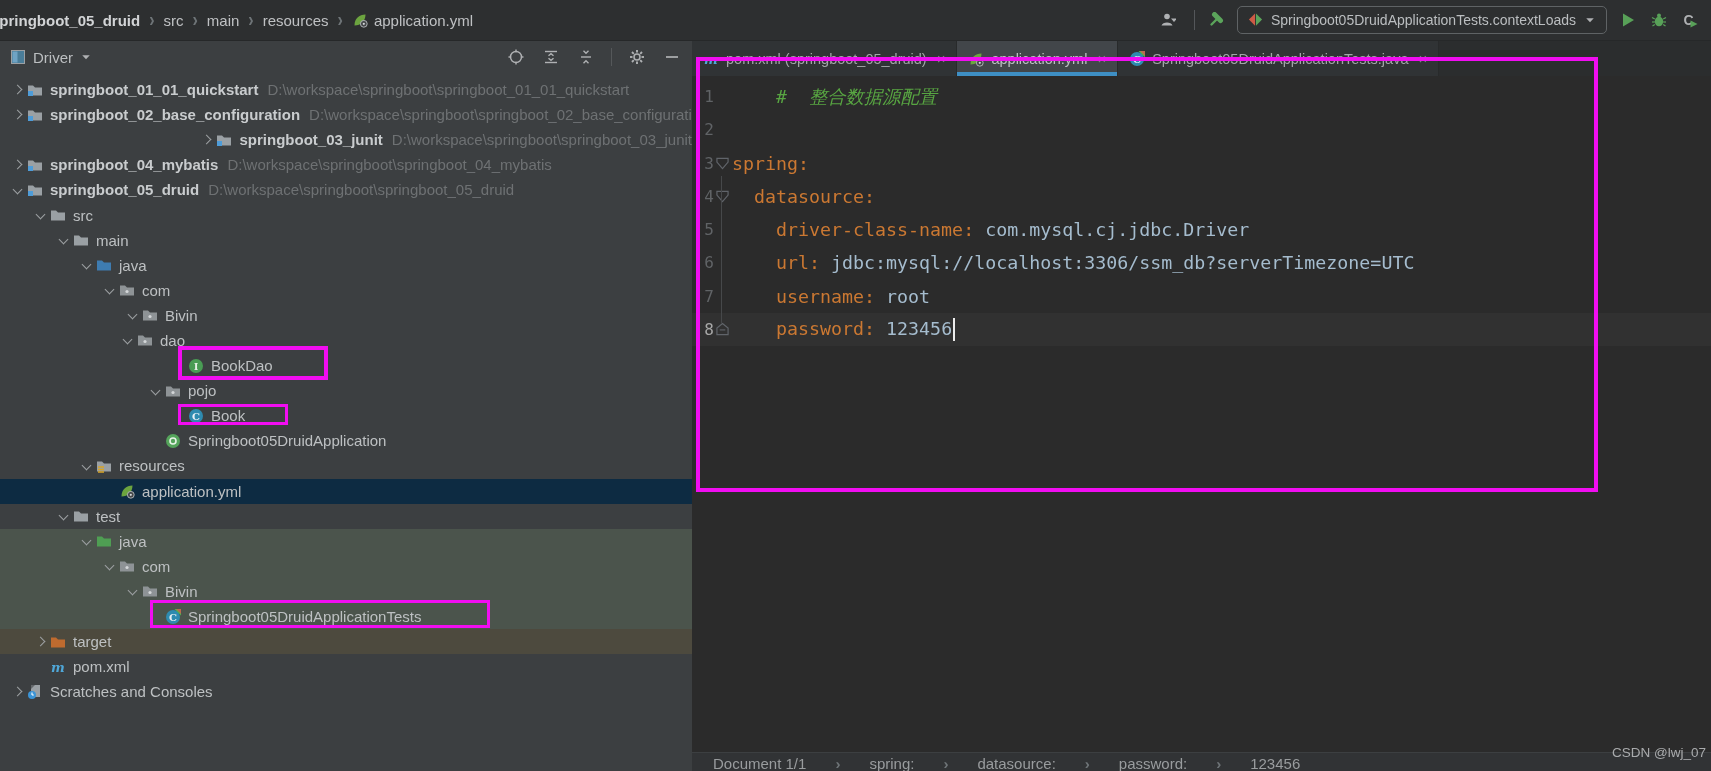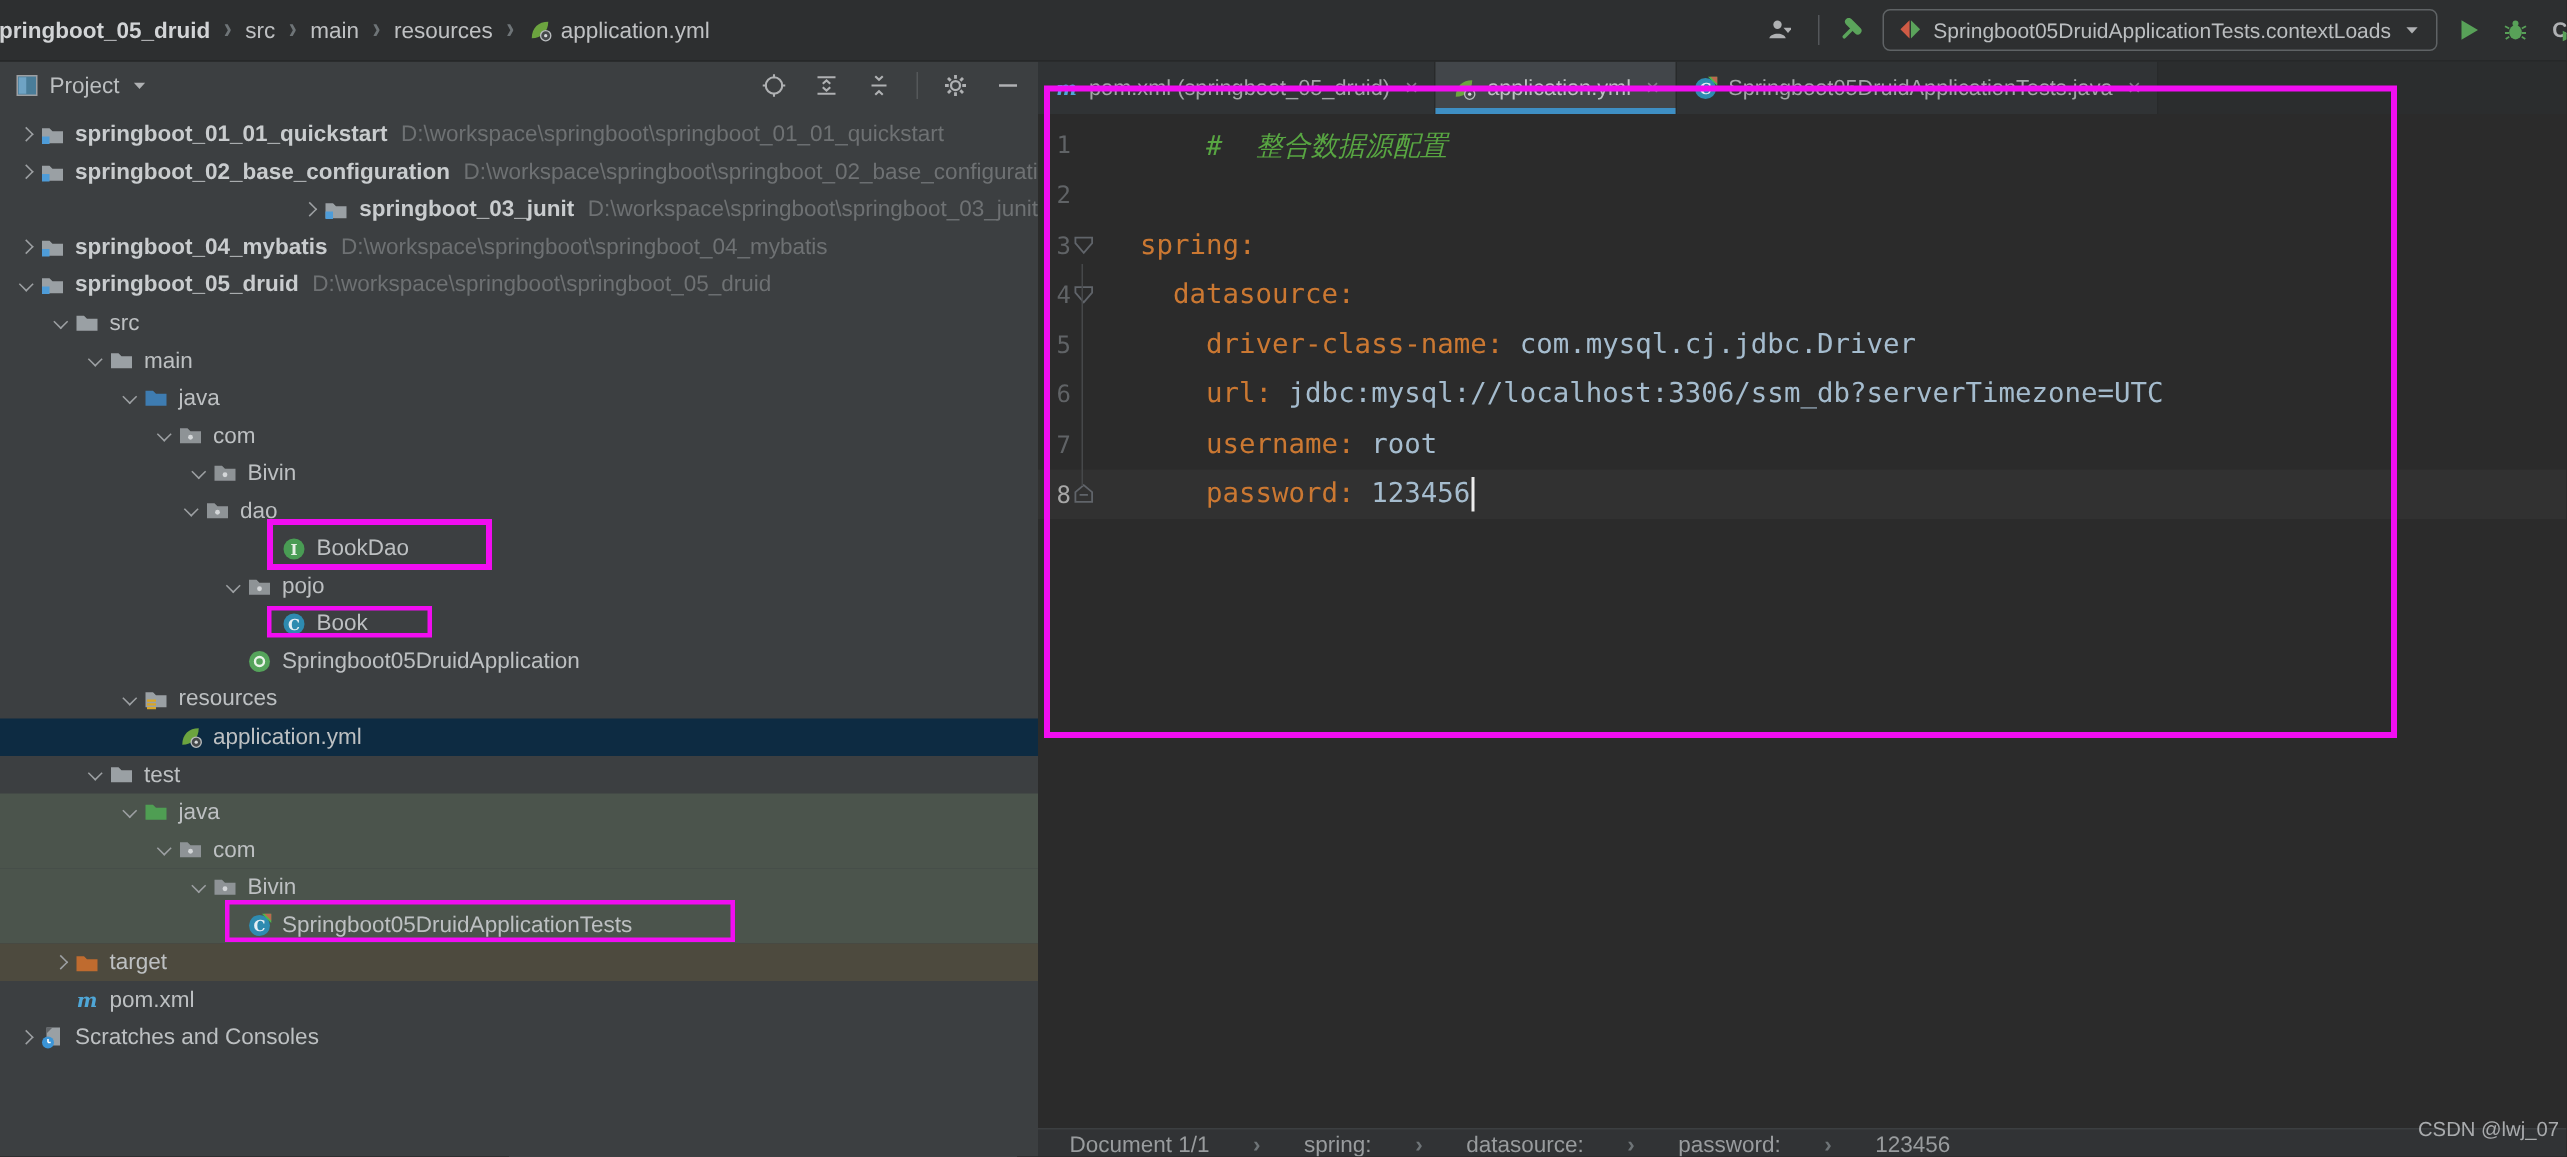--- a/index.html
+++ b/index.html
@@ -6,21 +6,21 @@
   body{width:1711px;height:771px;position:relative;overflow:hidden;
        font-family:"Liberation Sans",sans-serif;-webkit-font-smoothing:antialiased;}
   
   #topbar{position:absolute;left:0;top:0;width:1711px;height:40px;background:#2D2F30;
           border-bottom:1px solid #262829;z-index:2;}
   #nav-breadcrumbs{position:absolute;left:-9px;top:0;height:40px;display:flex;align-items:center;
           gap:9px;color:#BFC1C3;font-size:15px;white-space:nowrap;}
   .crumb-sep{color:#6E7477;font-size:16px;font-weight:bold;transform:scaleY(1.25);}
   .crumb.bold{font-weight:bold;color:#D2D4D6;}
   .crumb-ic{display:inline-flex;width:16px;height:16px;margin-right:-3px;}
-  #topbar-right{position:absolute;right:0;top:0;height:40px;display:flex;align-items:center;gap:11px;padding-right:2px;z-index:2;}
+  #topbar-right{position:absolute;right:0;top:0;height:40px;display:flex;align-items:center;gap:11px;padding-right:20px;z-index:2;}
   .tbi{display:inline-flex;align-items:center;justify-content:center;width:20px;height:20px;}
   .tb-sep{width:1px;height:20px;background:#54575A;}
   #run-config{height:26px;border:1px solid #5F6365;border-radius:5px;display:flex;align-items:center;
           gap:8px;padding:0 10px;color:#BBBEC0;font-size:14px;white-space:nowrap;}
   #coverage-wrap{margin-right:-9px;}
   
   #project-panel{position:absolute;left:0;top:41px;width:692px;height:730px;background:#3C3F41;z-index:1;}
   #panel-header{height:32px;display:flex;align-items:center;gap:7px;padding-left:10px;
           color:#BCBFC1;font-size:15px;}
   #panel-tools{position:absolute;right:10px;top:0;height:32px;display:flex;align-items:center;gap:15px;}
@@ -50,21 +50,21 @@
   .tabic{display:inline-flex;width:16px;height:16px;}
   
   #editor{position:absolute;left:692px;top:76px;width:1019px;height:676px;background:#2B2B2B;
         padding-top:4px;box-sizing:border-box;z-index:1;}
   .cline{height:33.25px;display:flex;align-items:center;}
   .cline.current{background:#313131;}
   .lnum{flex:0 0 22px;text-align:right;color:#606366;font-size:16px;
         font-family:"DejaVu Sans Mono",monospace;}
   .cline.current .lnum{color:#A7A7A7;}
   .lfold{flex:0 0 16px;display:flex;justify-content:center;align-items:center;}
-  .ccode{white-space:pre;padding-left:2px;font-family:"DejaVu Sans Mono",monospace;font-size:18.3px;margin-left:28px;}
+  .ccode{white-space:pre;padding-left:2px;font-family:"DejaVu Sans Mono",monospace;font-size:18.3px;}
   .tok-key{color:#CB7832;}
   .tok-value{color:#A5BCCE;}
   .tok-comment{color:#58A642;font-style:italic;}
   .cursor{display:inline-block;width:2px;height:23px;background:#ECECEC;vertical-align:middle;margin-left:1px;}
   #fold-guide{position:absolute;left:29px;top:100px;width:1px;height:148px;background:#46484A;}
   
   #statusbar{position:absolute;left:692px;top:752px;width:1019px;height:19px;background:#313335;
         border-top:1px solid #3C3F41;display:flex;gap:29px;padding-left:21px;padding-top:2px;
         box-sizing:border-box;font-size:15px;color:#999C9E;overflow:hidden;z-index:1;white-space:nowrap;}
   .sb-sep{color:#6E7477;font-weight:bold;}
@@ -154,21 +154,21 @@
 </header>
 
 <aside id="project-panel">
   <div id="panel-header">
     <span class="tbi" style="width:16px;height:16px">
         <svg width="16" height="16" viewBox="0 0 16 16">
           <rect x="1.5" y="1.5" width="13" height="13" fill="#4A7D99" stroke="#9DA0A3" stroke-width="1"></rect>
           <rect x="2.5" y="2.5" width="5" height="11" fill="#6FA3C4"></rect>
         </svg>
       </span>
-    <span>Project</span>
+    <span>Driver</span>
     <span class="tbi" style="width:12px">
         <svg width="16" height="16" viewBox="0 0 16 16">
           <polygon points="3,5.5 13,5.5 8,11" fill="#AFB1B3"></polygon>
         </svg>
       </span>
     <div id="panel-tools">
       <span class="tbi">
           <svg width="16" height="16" viewBox="0 0 16 16">
             <circle cx="8" cy="8" r="5.5" fill="none" stroke="#AFB1B3" stroke-width="1.4"></circle>
             <g stroke="#AFB1B3" stroke-width="1.4">

